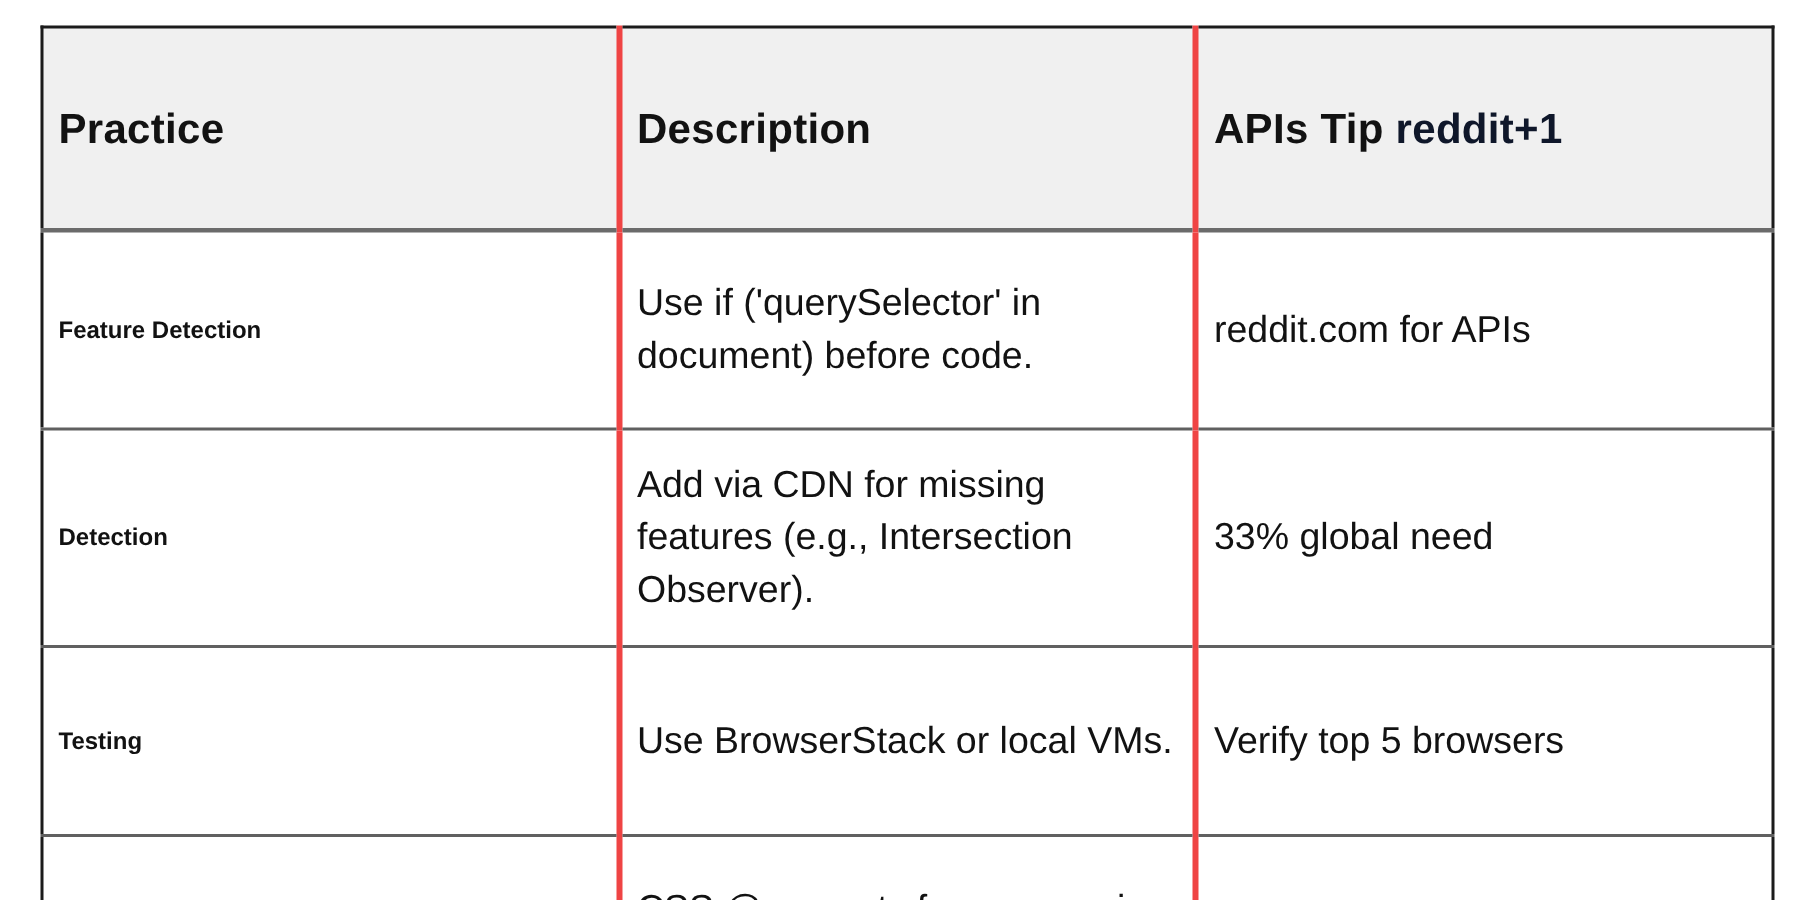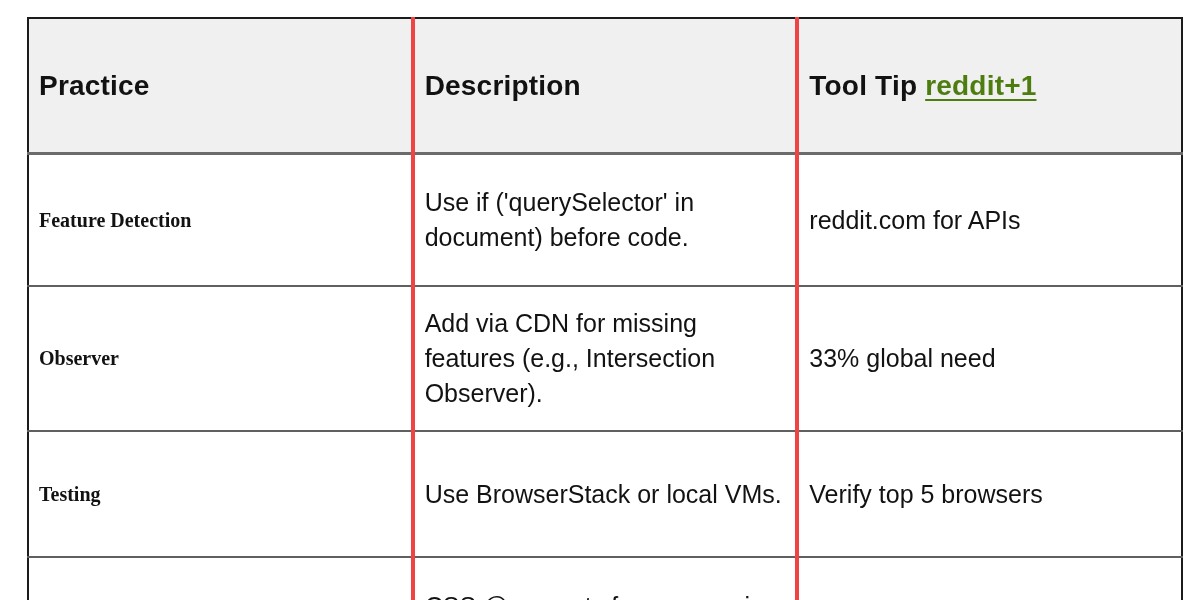--- a/index.html
+++ b/index.html
@@ -47,31 +47,29 @@
     font-size: 25px;
     font-weight: 400;
     line-height: 35px;
     border-top: 2px solid #606060;
   }
   th + th, td + td {
     border-left: 4px solid #ef4444;
   }
   td.col-practice {
     font-weight: 700;
-    font-size: 20px;
-    font-family: Liberation Serif, serif;
+    font-size: 16px;
   }
   tr.row-1 td { height: 110px; }
   tr.row-2 td { height: 123px; }
   tr.row-3 td { height: 104px; }
   tr.row-4 td { height: 112px; }
   a.cite-link {
-    color: #4d7c0f;
+    color: #0f172a;
     font-weight: 700;
-    text-decoration: underline;
     text-decoration-thickness: 2px;
     text-underline-offset: 4px;
     cursor: pointer;
   }
 </style>
 </head>
 <body>
 
 <div class="canvas">
   <table class="bp-table">
@@ -82,32 +80,32 @@
       </colgroup>
     <thead>
       <tr>
         <th>
           <span>Practice</span>
         </th>
         <th>
           <span>Description</span>
         </th>
         <th>
-          <span>Tool Tip </span><a class="cite-link">reddit+1</a>
+          <span>APIs Tip </span><a class="cite-link">reddit+1</a>
         </th>
       </tr>
     </thead>
     <tbody>
       <tr class="row-1">
         <td class="col-practice">Feature Detection</td>
         <td class="col-description">Use if ('querySelector' in document) before code.</td>
         <td class="col-tooltip">reddit.com for APIs</td>
       </tr>
       <tr class="row-2">
-        <td class="col-practice">Observer</td>
+        <td class="col-practice">Detection</td>
         <td class="col-description">Add via CDN for missing features (e.g., Intersection Observer).</td>
         <td class="col-tooltip">33% global need</td>
       </tr>
       <tr class="row-3">
         <td class="col-practice">Testing</td>
         <td class="col-description">Use BrowserStack or local VMs.</td>
         <td class="col-tooltip">Verify top 5 browsers</td>
       </tr>
       <tr class="row-4">
         <td class="col-practice">Fallbacks</td>

